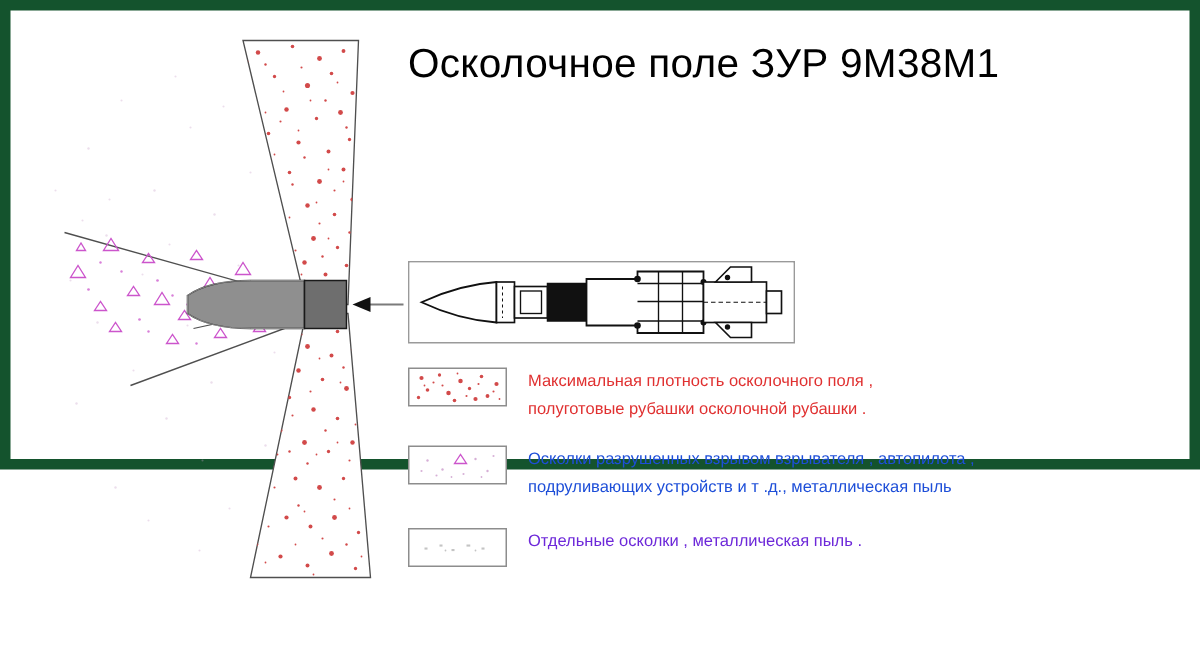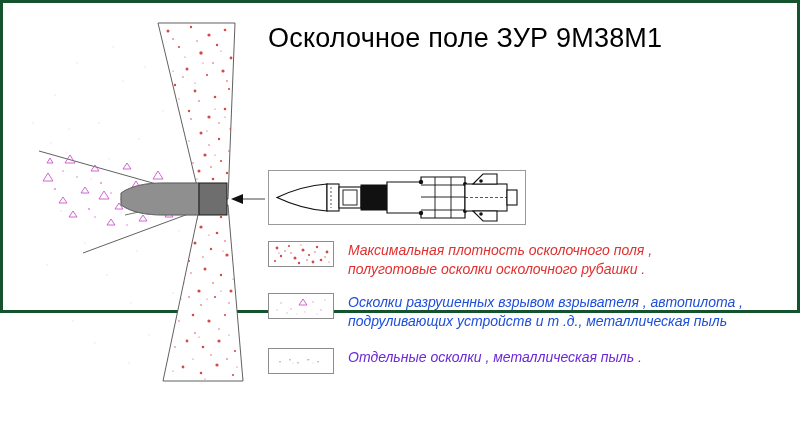--- a/index.html
+++ b/index.html
@@ -3,21 +3,21 @@
 <meta charset="utf-8">
 <style>
   html,body{margin:0;padding:0;background:#fff;}
   body{
     width:800px;height:443px;overflow:hidden;
     font-family:"Liberation Sans","DejaVu Sans",sans-serif;
   }
   #page{
     position:relative;width:800px;height:313px;
     box-sizing:border-box;
-    border:3px solid #14532d;
+    border:7px solid #14532d;
     background:#fff;
   }
   
   #title{
     position:absolute;left:265px;top:18px;
     font-size:27px;line-height:34px;color:#000;
     white-space:nowrap;letter-spacing:0.2px;
   }
   
   #field{
@@ -32,23 +32,22 @@
   #missile-frame svg{display:block;}
   
   .legend-row{position:absolute;display:flex;align-items:flex-start;}
   .swatch{
     width:66px;height:26px;flex:0 0 66px;
     border:1px solid #8d8d8d;background:#fff;box-sizing:border-box;
     position:relative;overflow:hidden;
   }
   .swatch svg{display:block;}
   .legend-text{
-    margin-left:14px;font-size:14px;line-height:18.5px;
+    margin-left:14px;font-size:11px;line-height:18.5px;
     white-space:nowrap;
-    font-style:italic;
   }
   .legend-text div{white-space:nowrap;}
   #legend1{left:265px;top:238px;}
   #legend1 .legend-text{color:#e03030;}
   #legend2{left:265px;top:290px;}
   #legend2 .legend-text{color:#1d4ed8;}
   #legend3{left:265px;top:345px;}
   #legend3 .legend-text{color:#6d28d9;}
 </style>
 </head>
@@ -371,21 +370,21 @@
             <circle cx="22" cy="11" r="0.7"></circle>
           <circle cx="46" cy="10" r="0.7"></circle>
             <circle cx="10" cy="11" r="0.6"></circle>
           <circle cx="60" cy="20" r="0.6"></circle>
             <circle cx="32" cy="3" r="0.6"></circle>
         </g>
       </svg>
     </div>
     <div class="legend-text">
       <div>Максимальная плотность осколочного поля  ,</div>
-      <div>полуготовые осколки осколочного рубашки  .</div>
+      <div>полуготовые рубашки осколочной рубашки  .</div>
     </div>
   </div>
 
   <div class="legend-row" id="legend2">
     <div class="swatch">
       <svg width="64" height="24" viewBox="0 0 64 24" xmlns="http://www.w3.org/2000/svg">
         <g fill="none" stroke="#cc55cc" stroke-width="0.9">
           <polygon points="30,11 34,5 38,11"></polygon>
         </g>
         <g fill="#cc9ccc" opacity="0.8">

